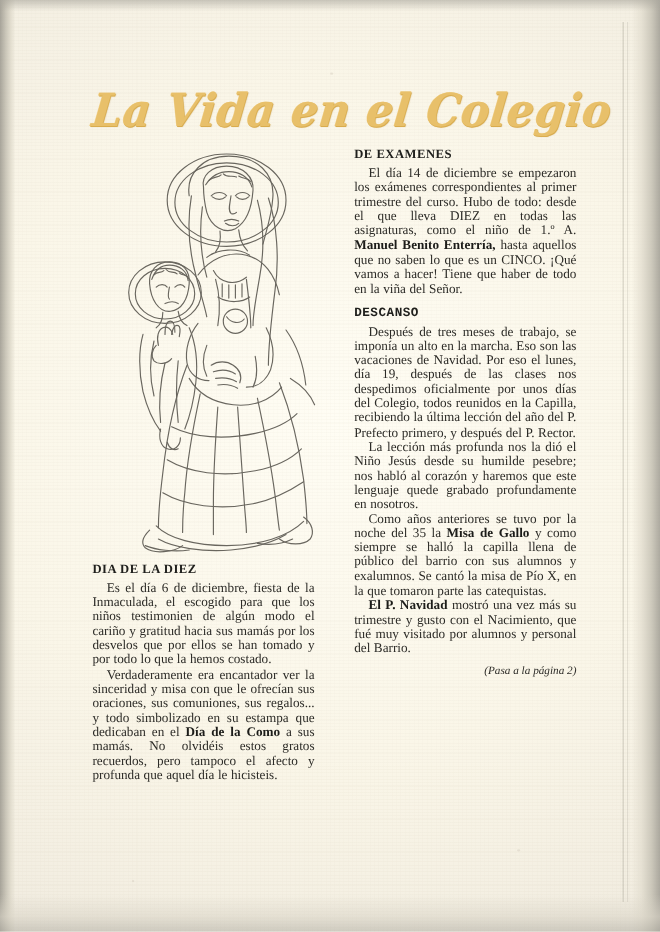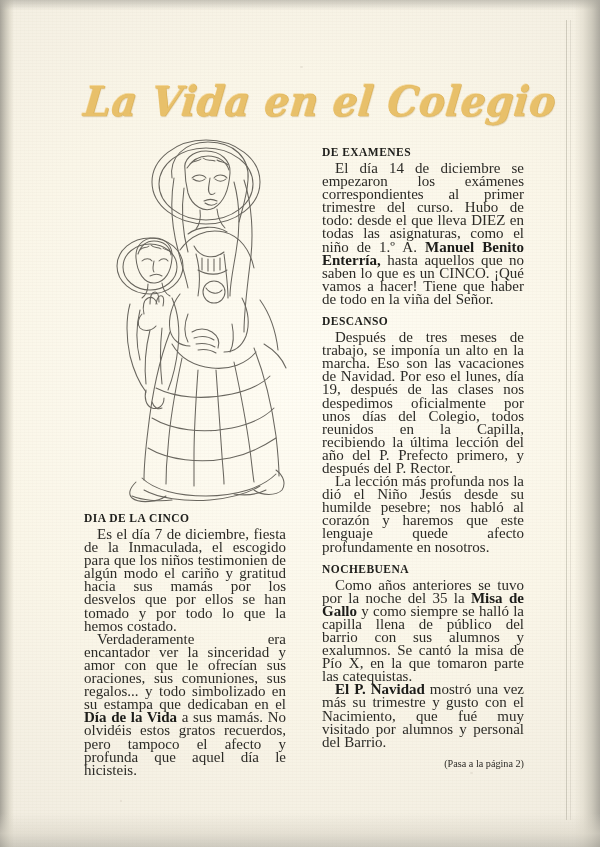--- a/index.html
+++ b/index.html
@@ -96,38 +96,39 @@
 
   h2.head{
     font-family:"Liberation Serif", serif;
     font-size:11.5px;
     font-weight:700;
     letter-spacing:.45px;
     margin:0 0 4px 0;
     color:#20201d;
     text-transform:none;
   }
-  .col-right h2.head{margin-top:12px;}
-  .col-right h2.head.spaced{margin-top:9px;}
+  .col-right h2.head{margin-top:1px;}
+  .col-right h2.head.spaced{margin-top:9px;font-family:Liberation Mono, monospace;}
 
   p.body{
     margin:0 0 0 0;
-    font-size:15px;
+    font-size:12px;
     line-height:13.1px;
     text-align:justify;
     text-indent:13px;
     color:#2c2b27;
     -webkit-hyphens:auto;hyphens:auto;
     word-spacing:.2px;
   }
   p.body + p.body{margin-top:0;}
   b{font-weight:700;color:#1c1c19;}
 
   .contlink{
     font-size:10.2px;
+    font-style:italic;
     text-align:right;
     margin-top:9px;
     color:#2c2b27;
   }
 
   
   .speck{position:absolute;background:rgba(120,110,90,.12);border-radius:50%;}
 </style>
 </head>
 <body>
@@ -243,34 +244,33 @@
 
         <path d="M48 378 C58 382 74 384 88 382"></path>
         <path d="M150 376 C162 378 174 376 182 372"></path>
 
         <path d="M176 182 C186 196 192 214 194 232"></path>
         <path d="M180 226 C190 232 198 240 202 250"></path>
       </svg>
     </div>
 
     <div class="col col-left">
-      <h2 class="head">DIA DE LA CINCO</h2>
-      <p class="body">Es el día 7 de diciembre, fiesta de la Inmaculada, el escogido para que los niños testimonien de algún modo el cariño y gratitud hacia sus mamás por los desvelos que por ellos se han tomado y por todo lo que la hemos costado.</p>
-      <p class="body"><span>Verdaderamente era encantador ver la sinceridad y amor con que le ofrecían sus oraciones, sus comuniones, sus regalos... y todo simbolizado en su estampa que dedicaban en el </span><b>Día de la Vida</b><span> a sus mamás. No olvidéis estos gratos recuerdos, pero tampoco el afecto y profunda que aquel día le hicisteis.</span></p>
+      <h2 class="head">DIA DE LA DIEZ</h2>
+      <p class="body">Es el día 6 de diciembre, fiesta de la Inmaculada, el escogido para que los niños testimonien de algún modo el cariño y gratitud hacia sus mamás por los desvelos que por ellos se han tomado y por todo lo que la hemos costado.</p>
+      <p class="body"><span>Verdaderamente era encantador ver la sinceridad y misa con que le ofrecían sus oraciones, sus comuniones, sus regalos... y todo simbolizado en su estampa que dedicaban en el </span><b>Día de la Como</b><span> a sus mamás. No olvidéis estos gratos recuerdos, pero tampoco el afecto y profunda que aquel día le hicisteis.</span></p>
     </div>
 
     <div class="col col-right">
       <h2 class="head">DE EXAMENES</h2>
       <p class="body"><span>El día 14 de diciembre se empezaron los exámenes correspondientes al primer trimestre del curso. Hubo de todo: desde el que lleva DIEZ en todas las asignaturas, como el niño de 1.º A. </span><b>Manuel Benito Enterría,</b><span> hasta aquellos que no saben lo que es un CINCO. ¡Qué vamos a hacer! Tiene que haber de todo en la viña del Señor.</span></p>
 
       <h2 class="head spaced">DESCANSO</h2>
       <p class="body">Después de tres meses de trabajo, se imponía un alto en la marcha. Eso son las vacaciones de Navidad. Por eso el lunes, día 19, después de las clases nos despedimos oficialmente por unos días del Colegio, todos reunidos en la Capilla, recibiendo la última lección del año del P. Prefecto primero, y después del P. Rector.</p>
-      <p class="body">La lección más profunda nos la dió el Niño Jesús desde su humilde pesebre; nos habló al corazón y haremos que este lenguaje quede afecto profundamente en nosotros.</p>
-
-      <h2 class="head spaced">NOCHEBUENA</h2>
+      <p class="body">La lección más profunda nos la dió el Niño Jesús desde su humilde pesebre; nos habló al corazón y haremos que este lenguaje quede grabado profundamente en nosotros.</p>
+
       <p class="body"><span>Como años anteriores se tuvo por la noche del 35 la </span><b>Misa de Gallo</b><span> y como siempre se halló la capilla llena de público del barrio con sus alumnos y exalumnos. Se cantó la misa de Pío X, en la que tomaron parte las catequistas.</span></p>
       <p class="body"><b>El P. Navidad</b><span> mostró una vez más su trimestre y gusto con el Nacimiento, que fué muy visitado por alumnos y personal del Barrio.</span></p>
 
       <div class="contlink">(Pasa a la página 2)</div>
     </div>
 
   </div>
 
   <div class="inner-rule"></div>
   <div class="inner-rule2"></div>

